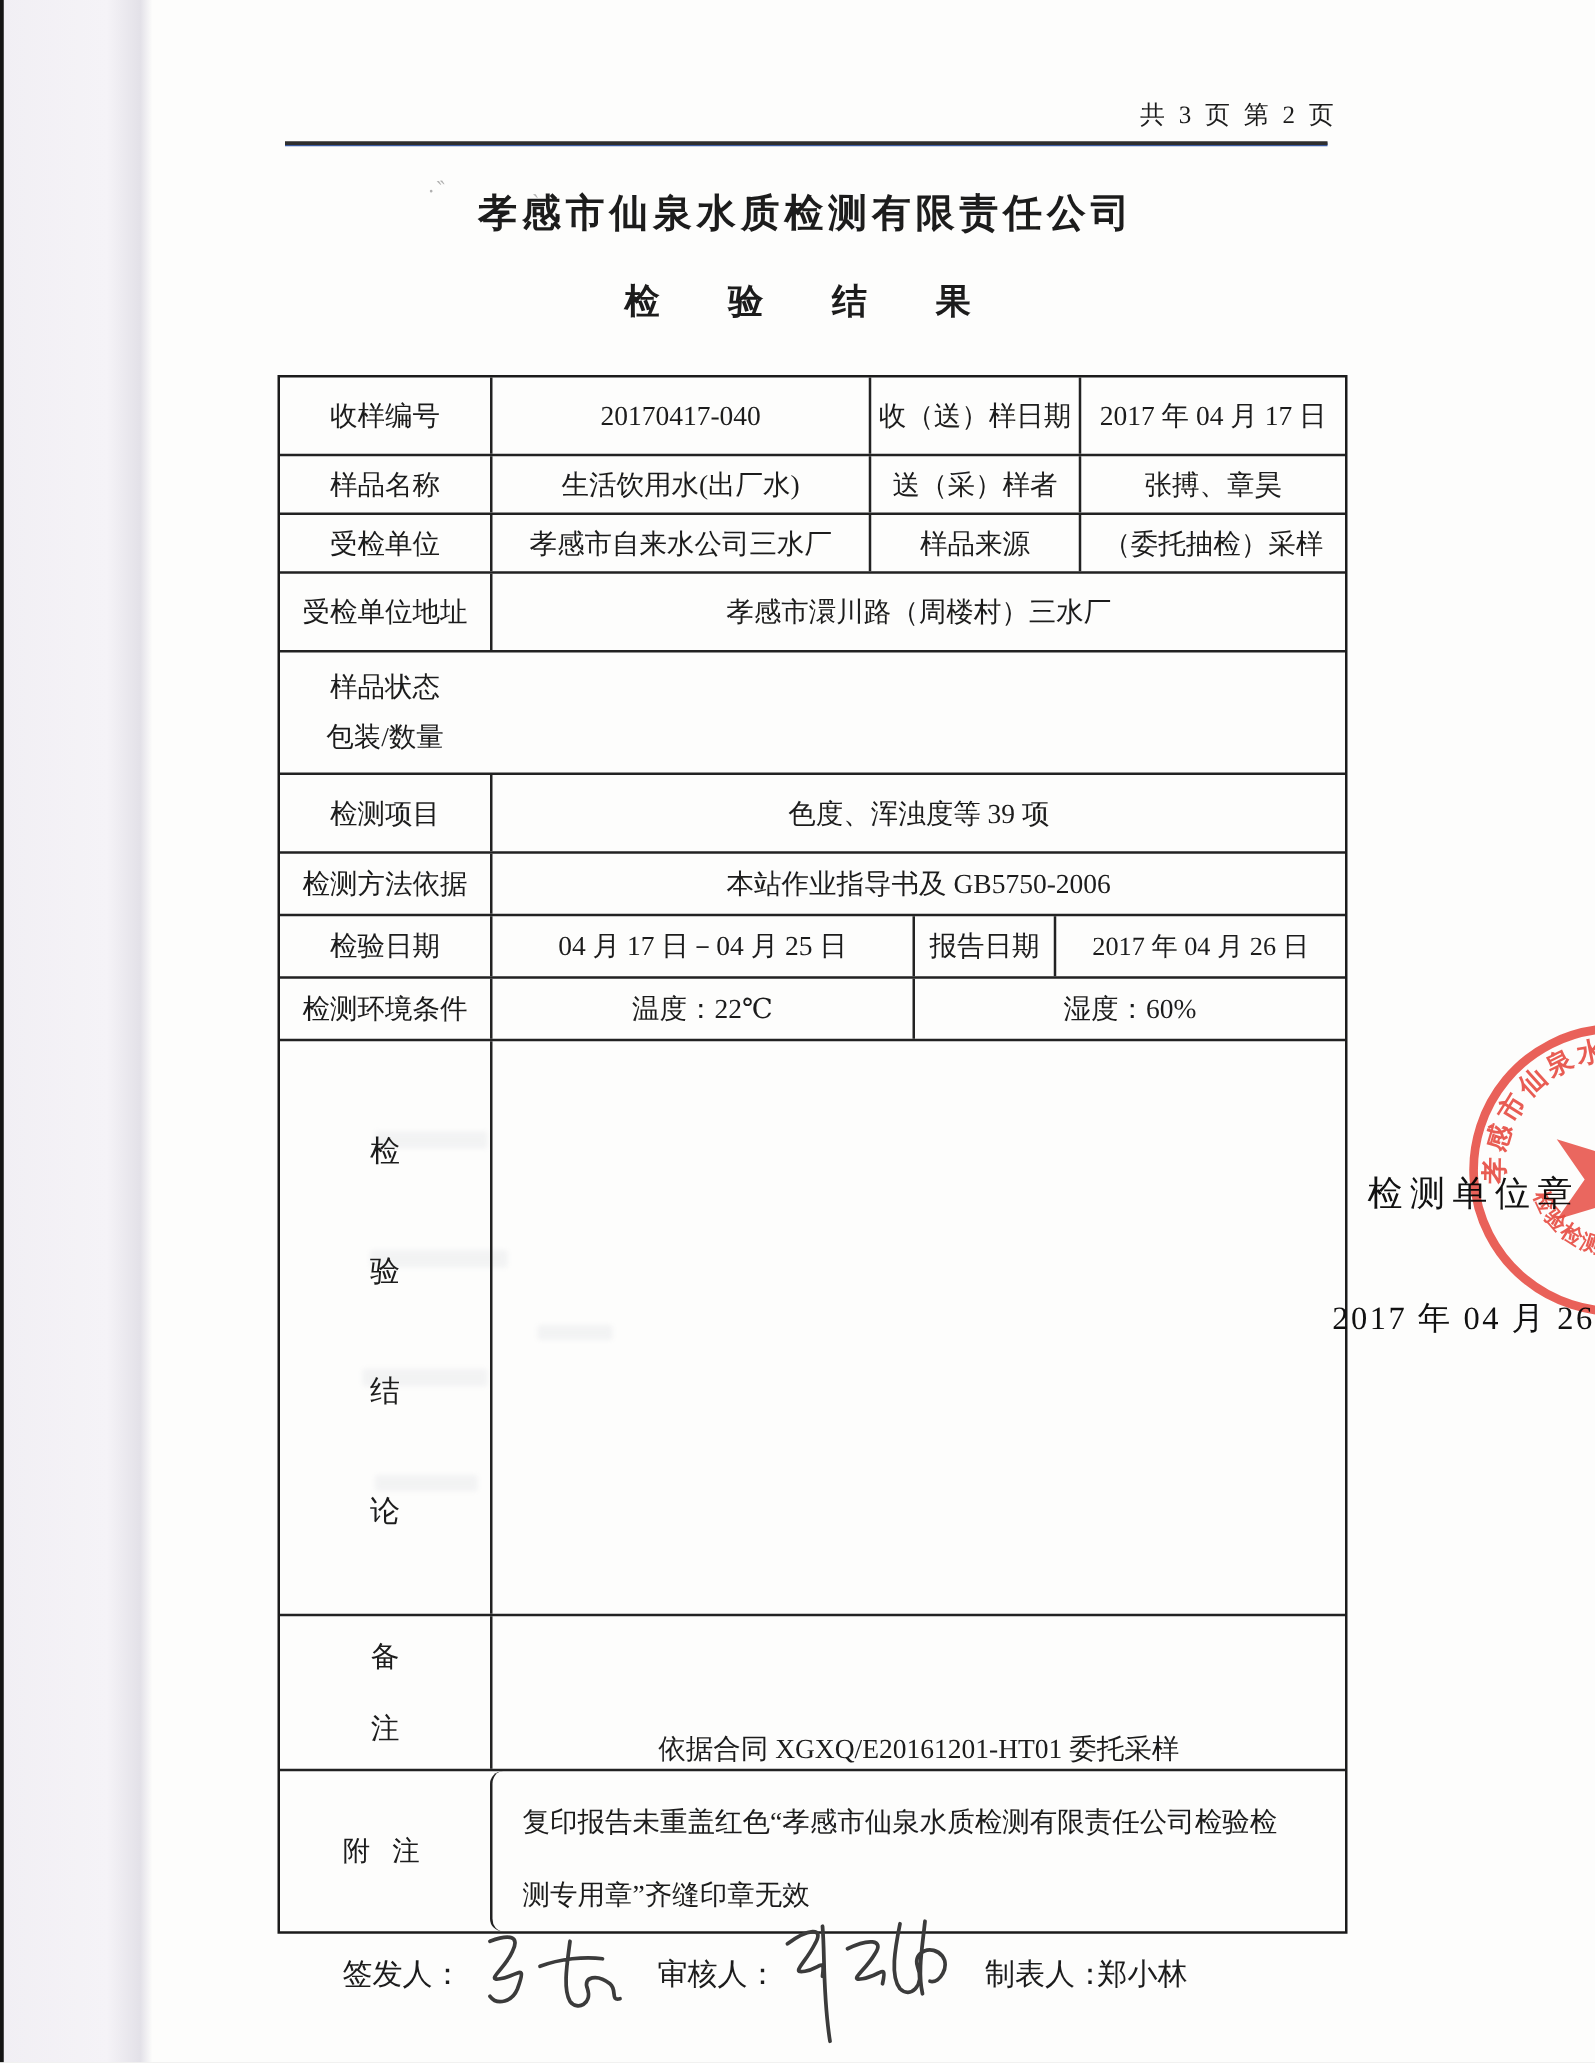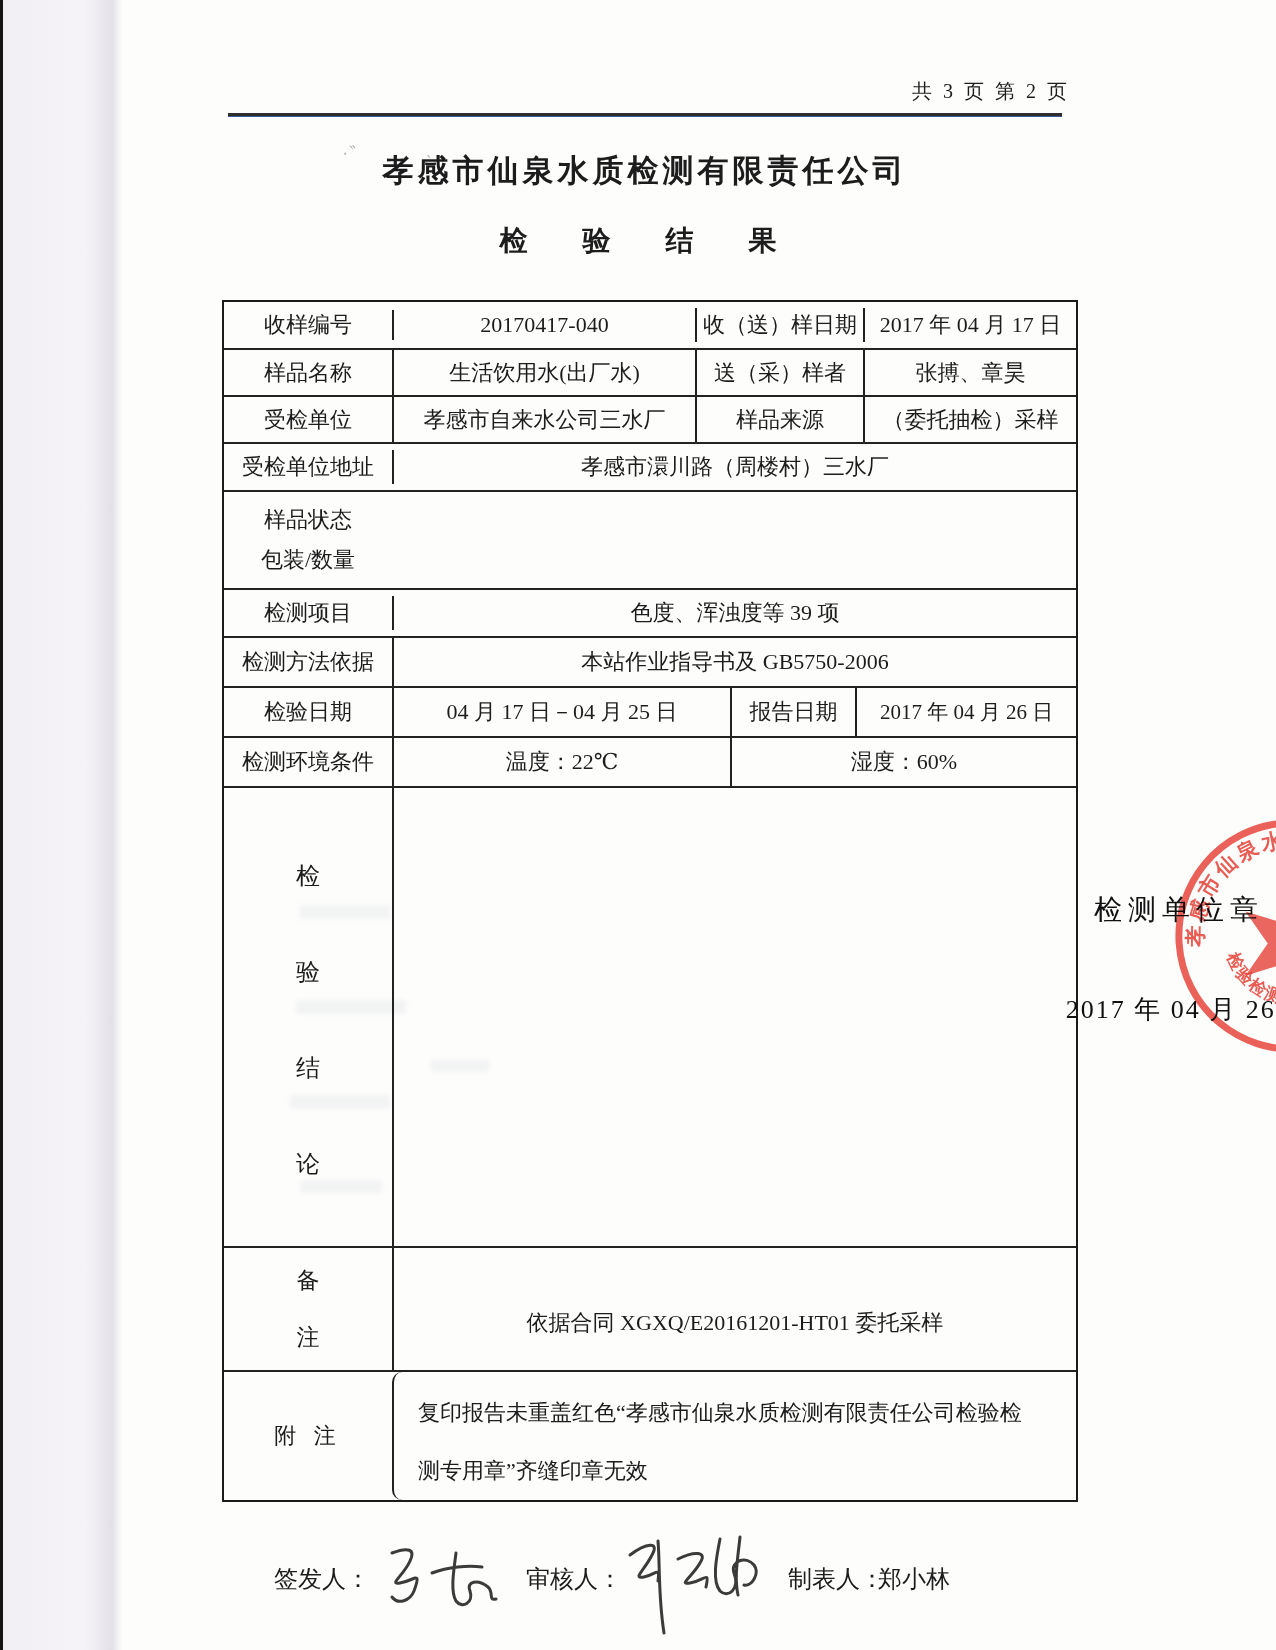--- a/index.html
+++ b/index.html
@@ -30,23 +30,23 @@
   }
   .row{display:flex;border-top:2px solid #222;}
   .row:first-child{border-top:none;}
   .c{border-left:2px solid #222;display:flex;align-items:center;justify-content:center;
      box-sizing:border-box;text-align:center;padding:2px 4px;}
   .c:first-child{border-left:none;}
   .lab{width:168px;flex:0 0 auto;}
   .a2{width:303px;flex:0 0 auto;}
   .a3{width:168px;flex:0 0 auto;}
   .h2{width:338px;flex:0 0 auto;}
-  .h3{width:125px;flex:0 0 auto;}
+  .h3{width:113px;flex:0 0 auto;}
   .grow{flex:1 1 auto;}
-  .h48{height:46px;align-items:center;} .h47{height:45px;} .h50{height:48px;} .h98{height:96px;}
+  .h48{height:61px;} .h47{height:45px;} .h50{height:48px;} .h98{height:96px;}
   .two-line{flex-direction:column;justify-content:space-evenly;}
   .big{height:458px;}
   .biglab{flex-direction:column;justify-content:space-between;padding:72px 0 66px;font-size:24px;}
   .bigbody{position:relative;display:block;padding-left:44px;}
   .remark-row{height:122px;}
   .remlab{flex-direction:column;justify-content:center;gap:26px;font-size:23px;}
   .note-row{height:128px;}
   .notebody{display:block;text-align:left;padding:12px 27px 0 24px;line-height:58px;border-radius:10px;}
   
   .seal{position:absolute;mix-blend-mode:multiply;}
@@ -150,21 +150,21 @@
         <div class="stamp-caption">检测单位章</div>
         <div class="stamp-date">2017 年 04 月 26 日</div>
       </div>
     </div>
 
     <div class="row remark-row">
       <div class="c lab remlab">
         <div>备</div>
         <div>注</div>
       </div>
-      <div class="c grow" style="align-items:flex-end;padding-bottom:32px;">依据合同 XGXQ/E20161201-HT01 委托采样</div>
+      <div class="c grow" style="align-items:flex-end;padding-bottom:1px;">依据合同 XGXQ/E20161201-HT01 委托采样</div>
     </div>
 
     <div class="row note-row">
       <div class="c lab" style="letter-spacing:6px;">附 注</div>
       <div class="c grow notebody">
         <div>复印报告未重盖红色“孝感市仙泉水质检测有限责任公司检验检</div>
         <div>测专用章”齐缝印章无效</div>
       </div>
     </div>
 

